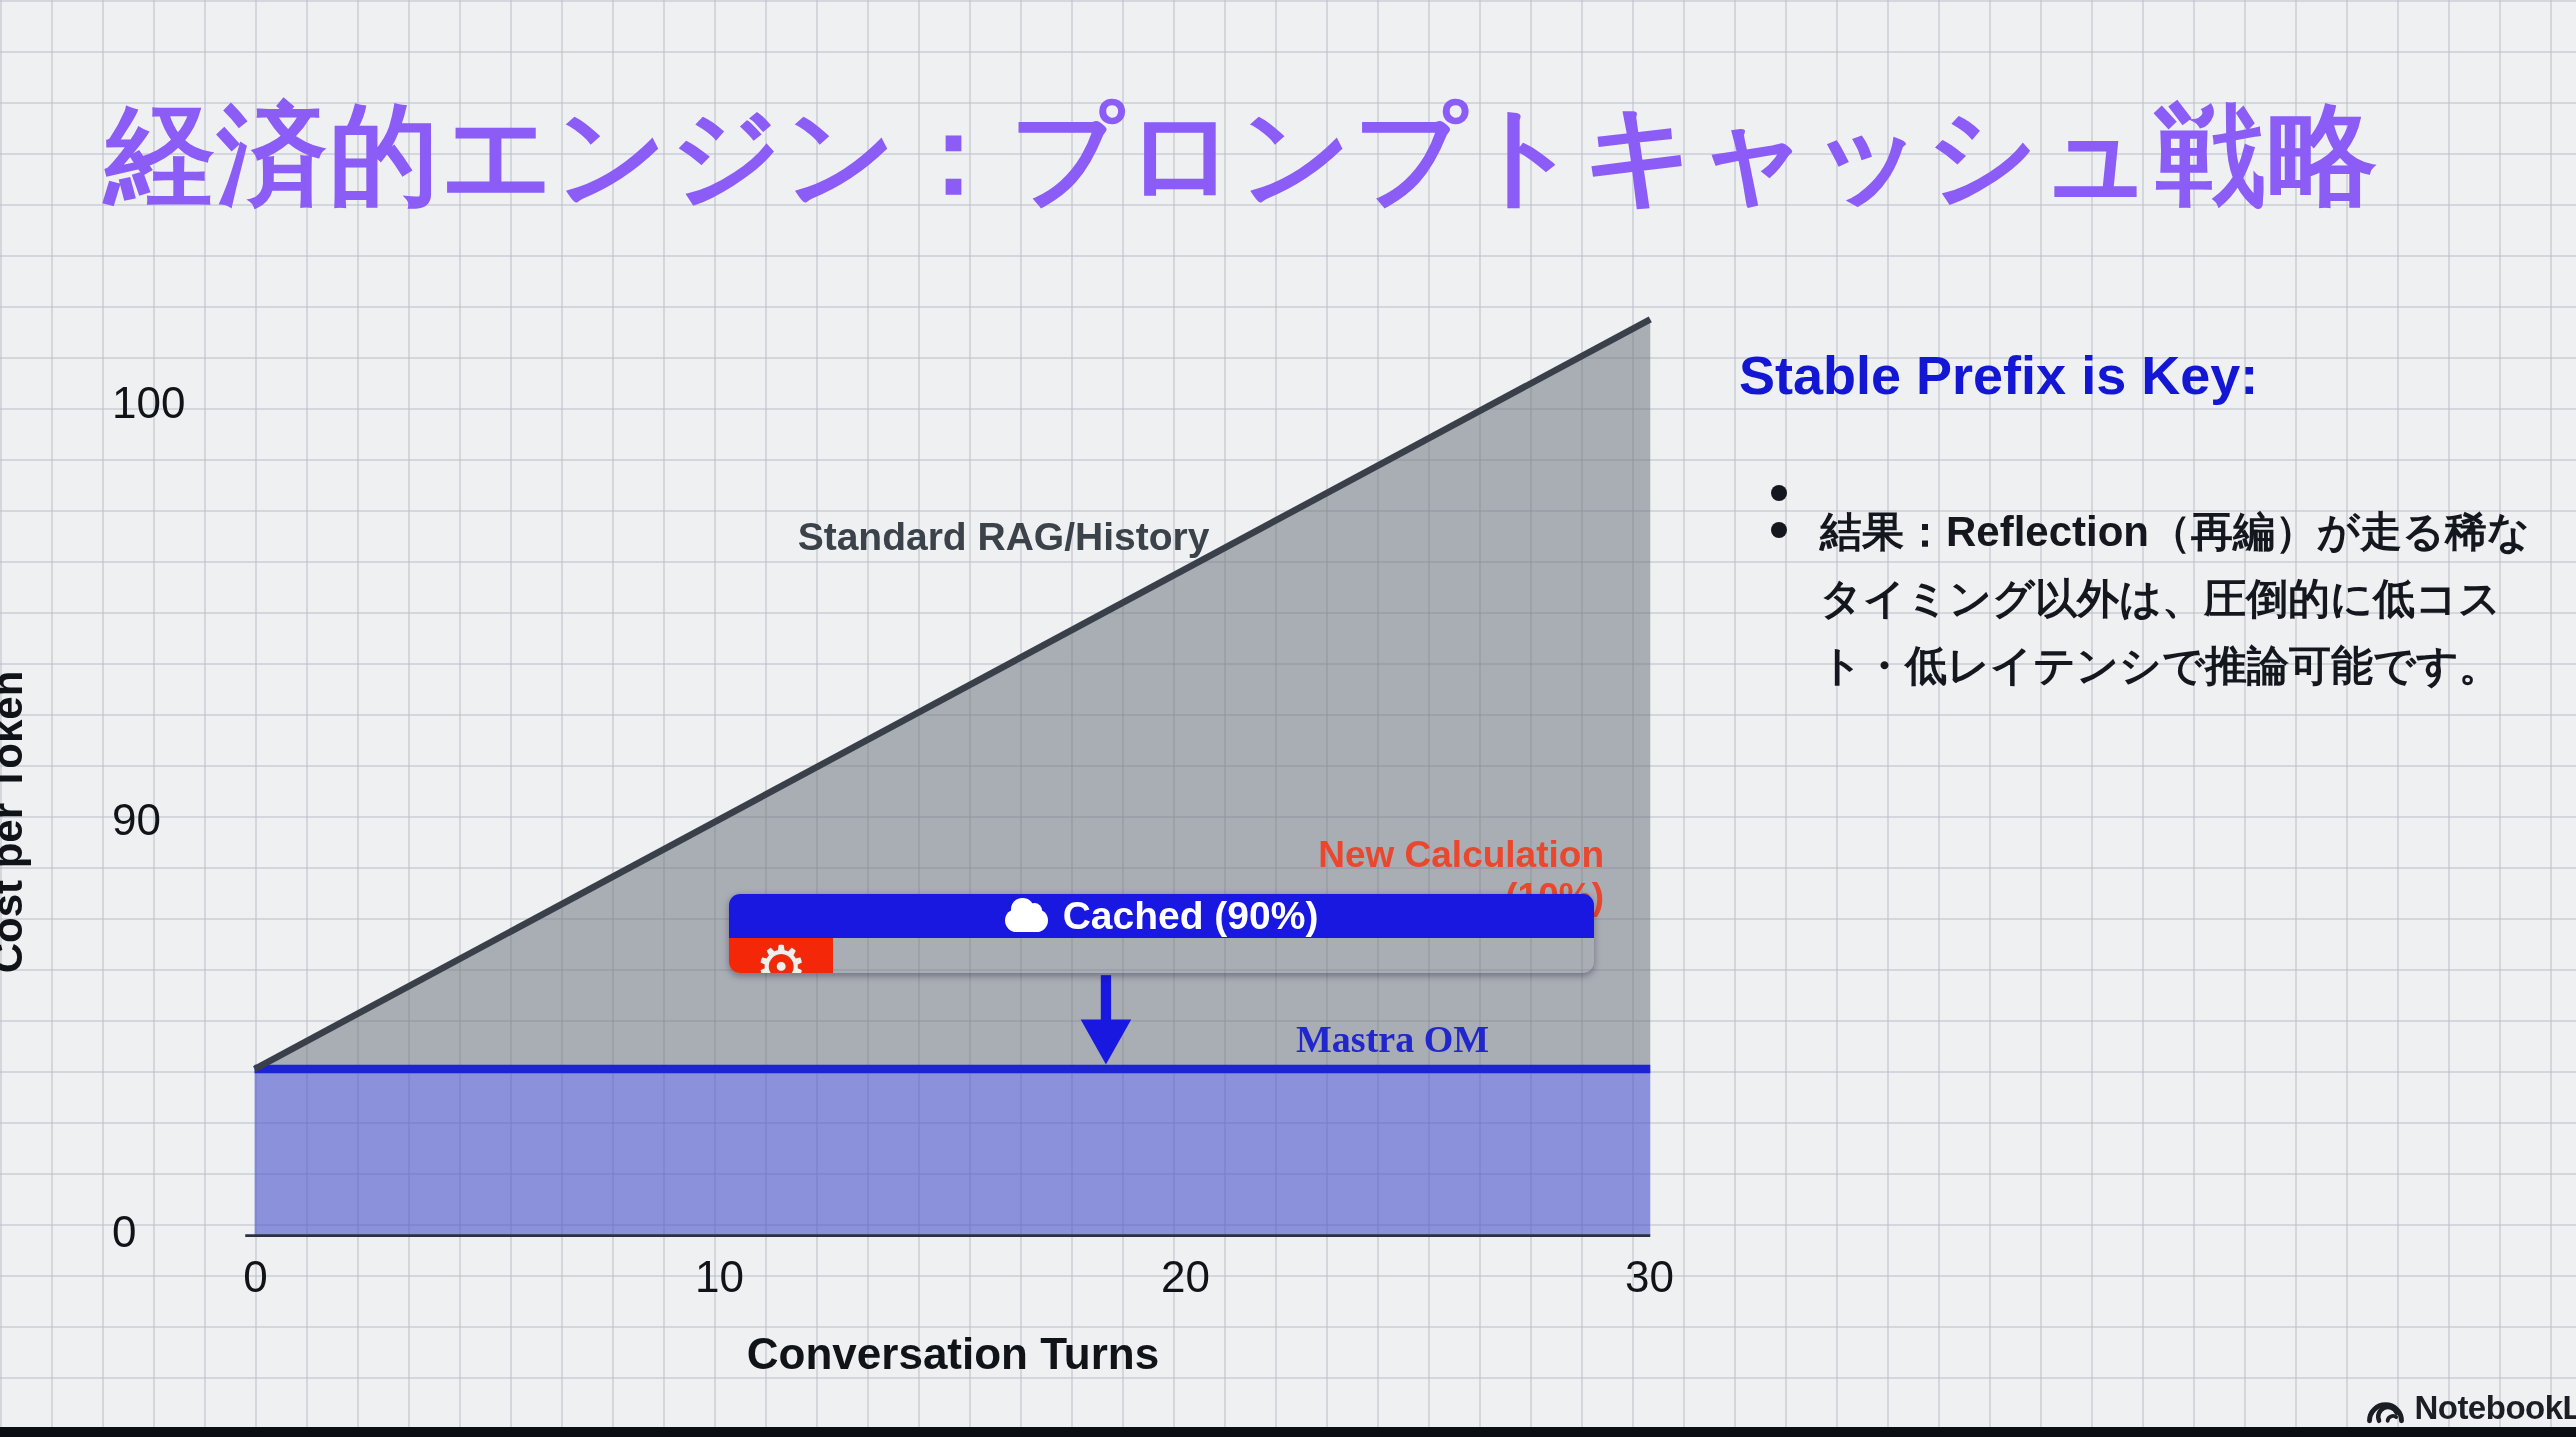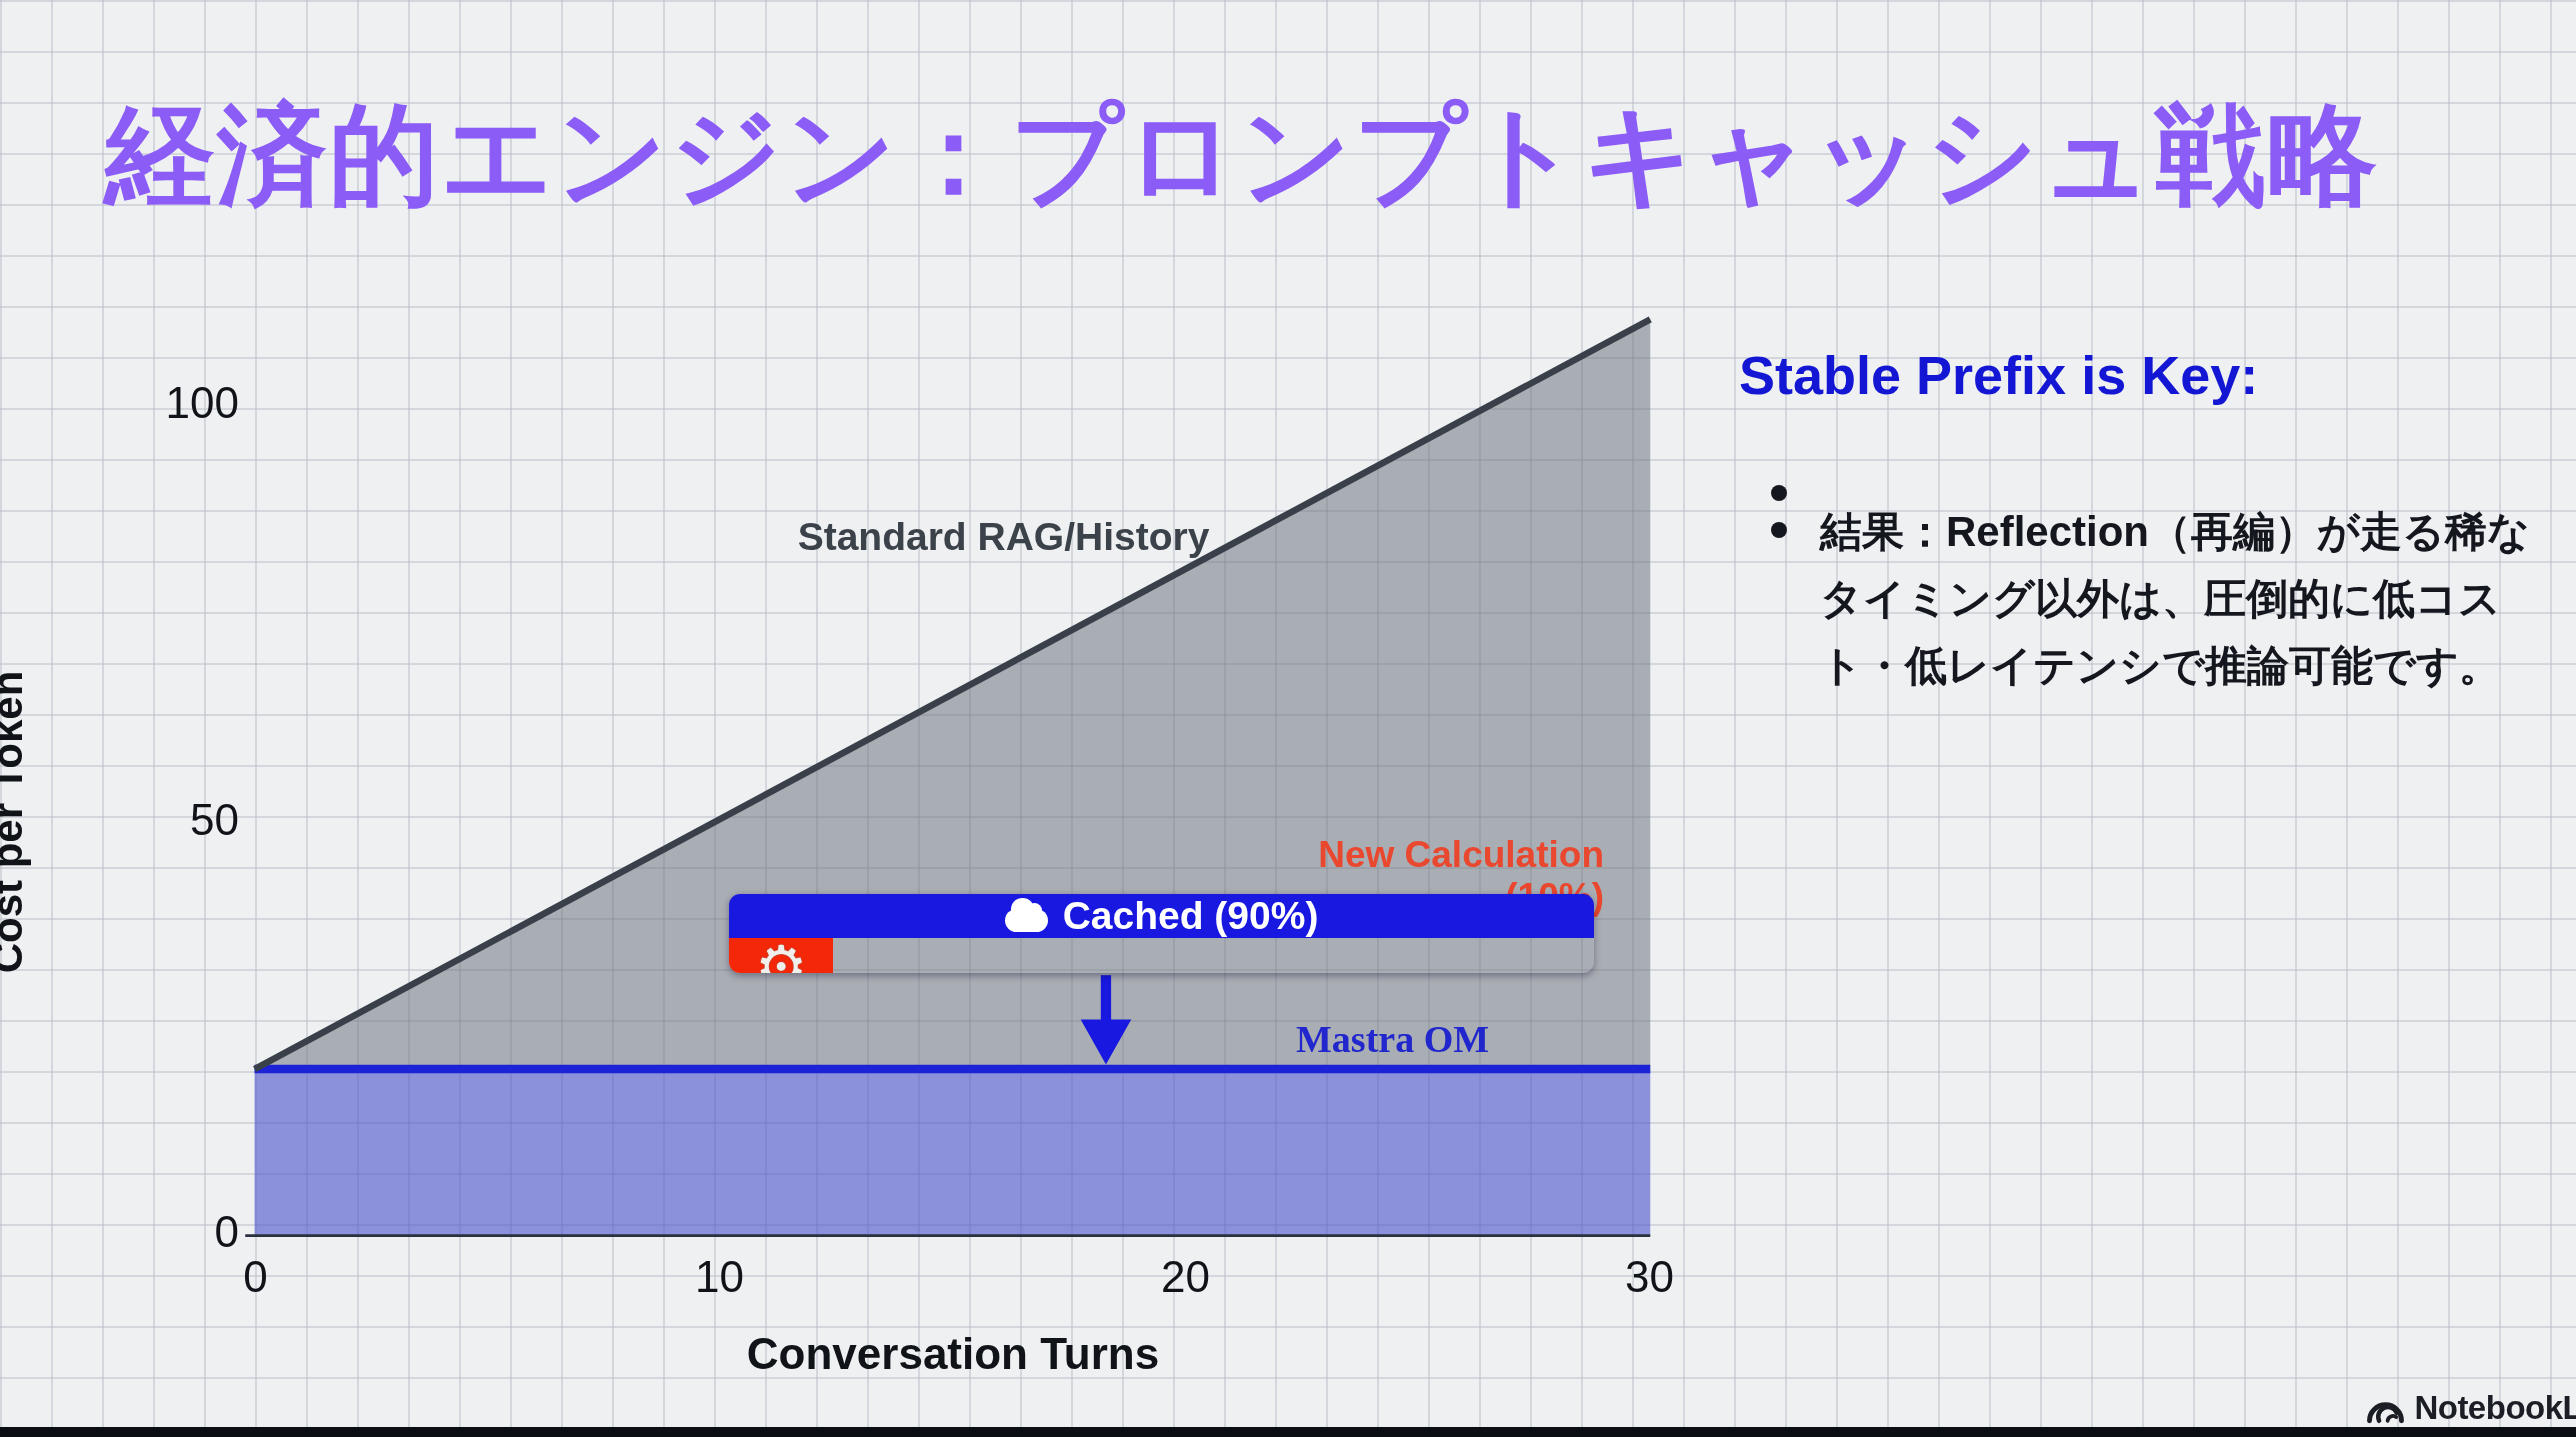--- a/index.html
+++ b/index.html
@@ -20,21 +20,21 @@
   #slide-title {
     left:105px; top:82px; width:2359px;
     font-size:110px; font-weight:900; letter-spacing:1.9px;
     color:#8b5cf6;
   }
 
   
   #chart-svg { left:0; top:0; width:2576px; height:1438px; }
 
   
-  .ytick { left:112px; width:127px; text-align:right; font-size:44px; color:#101318; }
+  .ytick { left:112px; width:127px; text-align:left; font-size:44px; color:#101318; }
   #ytick-100 { top:378px; }
   #ytick-50  { top:795px; }
   #ytick-0   { top:1207px; }
   .xtick { top:1252px; width:131px; text-align:center; font-size:44px; color:#101318; }
   #xtick-0  { left:190px; }
   #xtick-10 { left:654px; }
   #xtick-20 { left:1120px; }
   #xtick-30 { left:1584px; }
   #ylabel {
     left:-236px; top:798px; width:487px; text-align:center;
@@ -91,21 +91,21 @@
   <polygon id="gray-area" points="272,1142 1763,341 1763,1142 272,1142" fill="rgba(106,112,122,0.52)"></polygon>
   <rect id="purple-area" x="272" y="1142" width="1491" height="178" fill="rgba(77,87,205,0.62)"></rect>
   <line id="mastra-line" stroke-width="9" x1="272" y1="1142" x2="1763" y2="1142" stroke="#1c23d6"></line>
   <line id="std-line" stroke-width="7" x1="272" y1="1142" x2="1763" y2="341" stroke="#394049"></line>
   <line id="baseline" stroke="#2c3140" stroke-width="3" x1="262" y1="1320" x2="1763" y2="1320"></line>
   <line id="arrow-shaft" stroke-width="11" x1="1181.51" y1="1041.65" x2="1181.51" y2="1095" stroke="#1818e0"></line>
   <polygon id="arrow-head" points="1154.51,1089 1208.51,1089 1181.51,1137" fill="#1818e0"></polygon>
 </svg>
 
 <div class="abs ytick" id="ytick-100">100</div>
-<div class="abs ytick" id="ytick-50">50</div>
+<div class="abs ytick" id="ytick-50">90</div>
 <div class="abs ytick" id="ytick-0">0</div>
 <div class="abs xtick" id="xtick-0">0</div>
 <div class="abs xtick" id="xtick-10">10</div>
 <div class="abs xtick" id="xtick-20">20</div>
 <div class="abs xtick" id="xtick-30">30</div>
 <div class="abs" id="ylabel">Cost per Token</div>
 <div class="abs" id="xlabel">Conversation Turns</div>
 
 <div class="abs" id="standard-label">Standard RAG/History</div>
 <div class="abs" id="newcalc-label">New Calculation (10%)</div>

